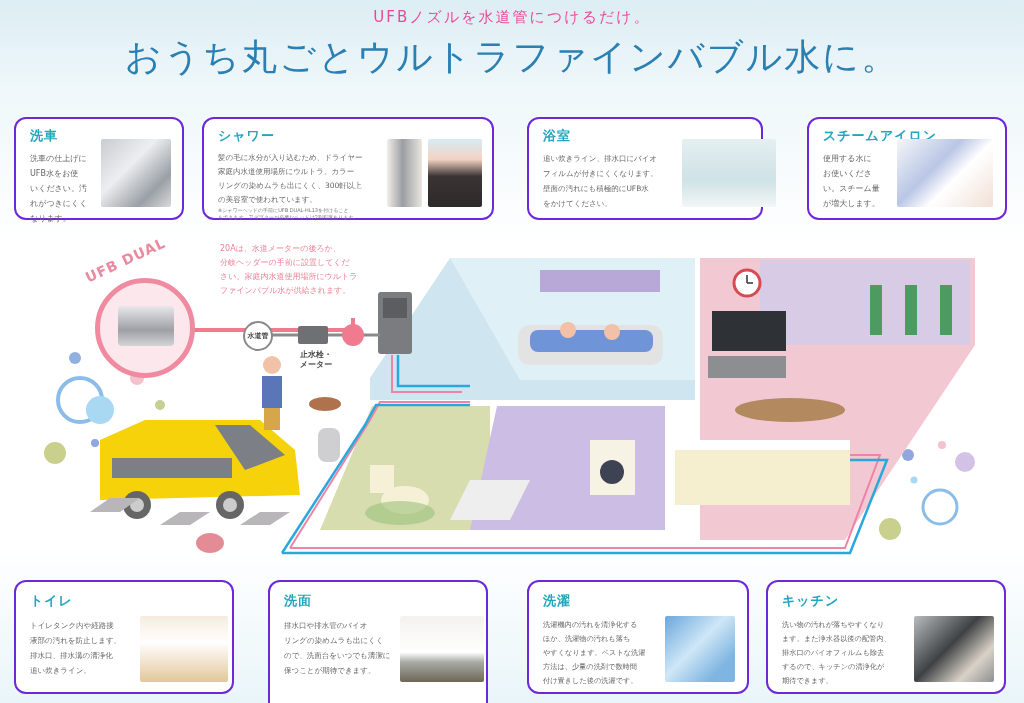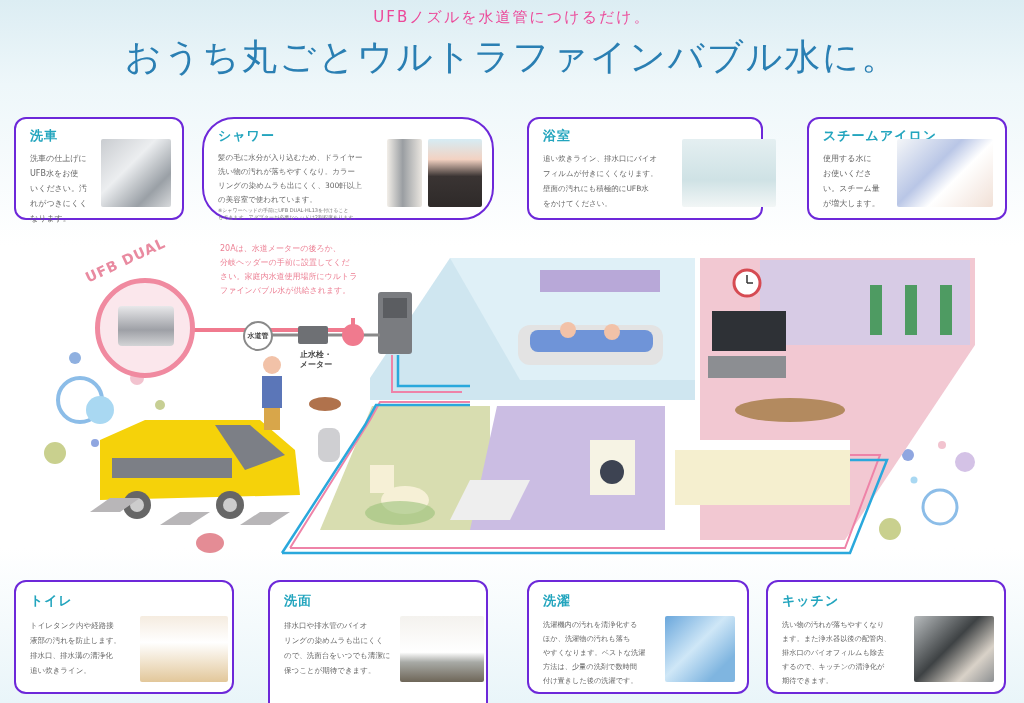--- a/index.html
+++ b/index.html
@@ -43,25 +43,25 @@
   <div class="card-text">
     <div>洗車の仕上げに</div>
       <div>UFB水をお使</div>
       <div>いください。汚</div>
       <div>れがつきにくく</div>
       <div>なります。</div>
   </div>
   <div class="photo" style="left:85px;top:20px;width:70px;height:68px;background:linear-gradient(135deg,#c9ccd0,#eceef0 40%,#9aa0a6 75%,#d8dadc);"></div>
 </div>
 
-<div class="card" style="left:202px;top:117px;width:292px;height:103px;border-radius:32px;">
+<div class="card" style="left:202px;top:117px;width:292px;height:103px;">
   <div class="card-title">シャワー</div>
   <div class="card-text" style="font-size:7.5px;line-height:14px;">
     <div>髪の毛に水分が入り込むため、ドライヤー</div>
-      <div>洗い物の汚れが落ちやすくなり。カラー</div>
+      <div>家庭内水道使用場所にウルトラ。カラー</div>
       <div>リングの染めムラも出にくく、300軒以上</div>
       <div>の美容室で使われています。</div>
   </div>
   <div class="card-note" style="top:88px;">
     <div>※シャワーヘッドの手前にUFB DUAL-HL13を付けること</div>
       <div>もできます。アダプターが必要なヘッドは2割程度あります。</div>
   </div>
   <div class="photo" style="left:183px;top:20px;width:35px;height:68px;background:linear-gradient(90deg,#f2eee8,#9a9ea2 45%,#eae6e0);"></div>
   <div class="photo" style="left:224px;top:20px;width:54px;height:68px;background:linear-gradient(180deg,#d6ecf4 0%,#f3d2c2 30%,#3a3433 55%,#2e2a29 100%);"></div>
 </div>

